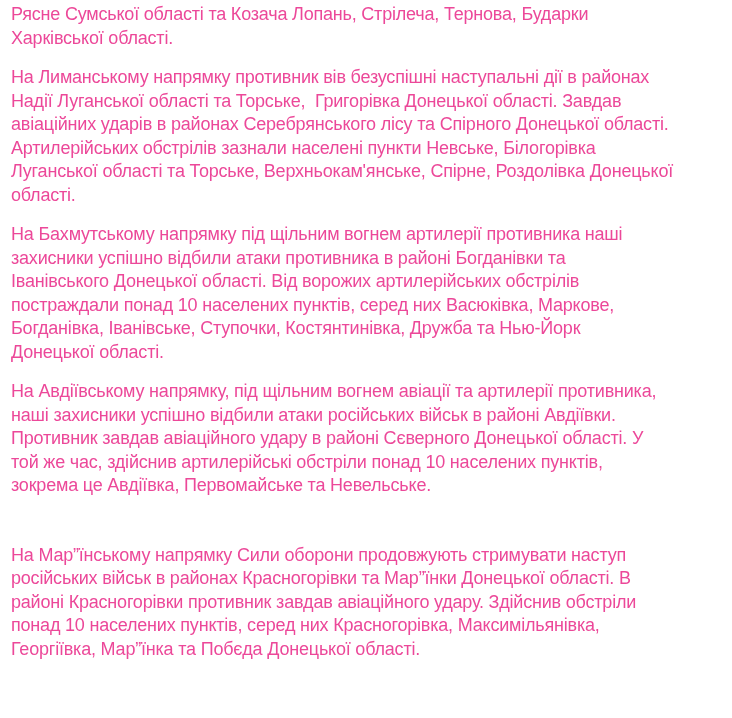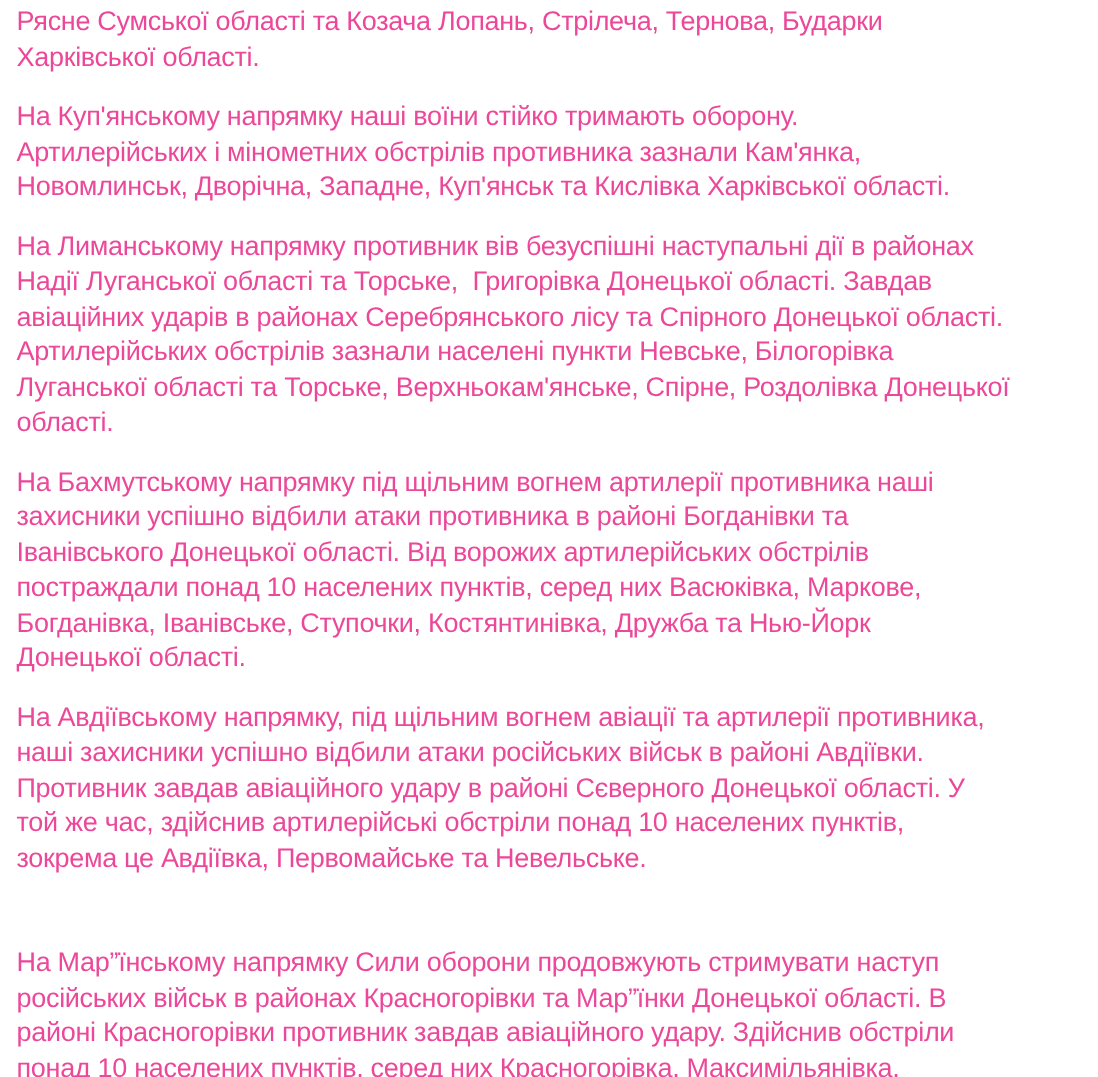--- a/index.html
+++ b/index.html
@@ -31,23 +31,20 @@
     margin-bottom: 0;
     margin-top: 46px;
   }
 </style>
 </head>
 <body>
 
 <div class="report-text">
   <p>Рясне Сумської області та Козача Лопань, Стрілеча, Тернова, Бударки
 Харківської області.</p>
-  <p>На Куп'янському напрямку наші воїни стійко тримають оборону.
-Артилерійських і мінометних обстрілів противника зазнали Кам'янка,
-Новомлинськ, Дворічна, Западне, Куп'янськ та Кислівка Харківської області.</p>
   <p>На Лиманському напрямку противник вів безуспішні наступальні дії в районах
 Надії Луганської області та Торське,  Григорівка Донецької області. Завдав
 авіаційних ударів в районах Серебрянського лісу та Спірного Донецької області.
 Артилерійських обстрілів зазнали населені пункти Невське, Білогорівка
 Луганської області та Торське, Верхньокам'янське, Спірне, Роздолівка Донецької
 області.</p>
   <p>На Бахмутському напрямку під щільним вогнем артилерії противника наші
 захисники успішно відбили атаки противника в районі Богданівки та
 Іванівського Донецької області. Від ворожих артилерійських обстрілів
 постраждали понад 10 населених пунктів, серед них Васюківка, Маркове,

